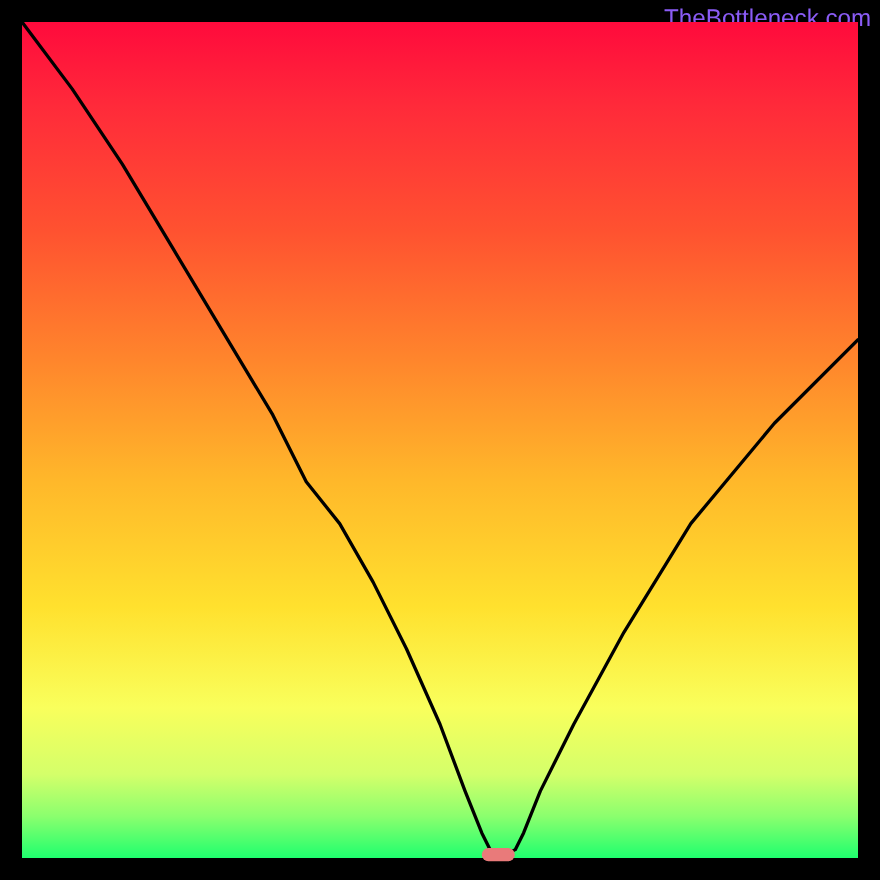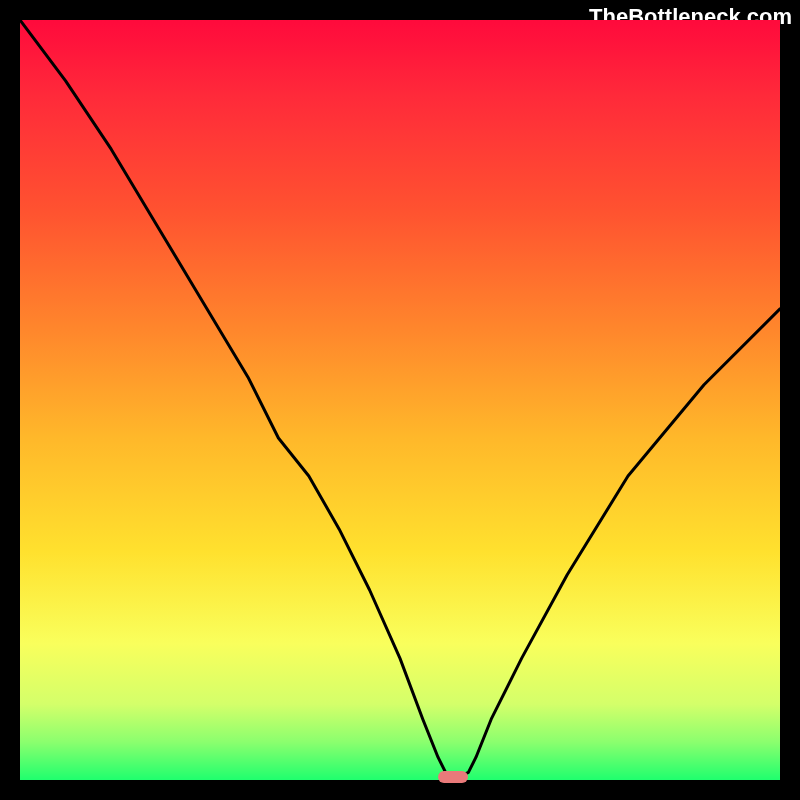--- a/index.html
+++ b/index.html
@@ -54,23 +54,23 @@
   }
   .marker {
     position: absolute;
     background: #e97a7a;
     border-radius: 999px;
   }
   .watermark {
     position: absolute;
     top: 4px;
     right: 8px;
-    color: #ffffff;
+    color: #8b5cf6;
     font-size: 22px;
-    font-weight: 700;
+    font-weight: 400;
   }
 </style>
 </head>
 <body>
 
 <div class="stage">
 
   <div class="watermark">TheBottleneck.com</div>
 
   <div class="plot">

